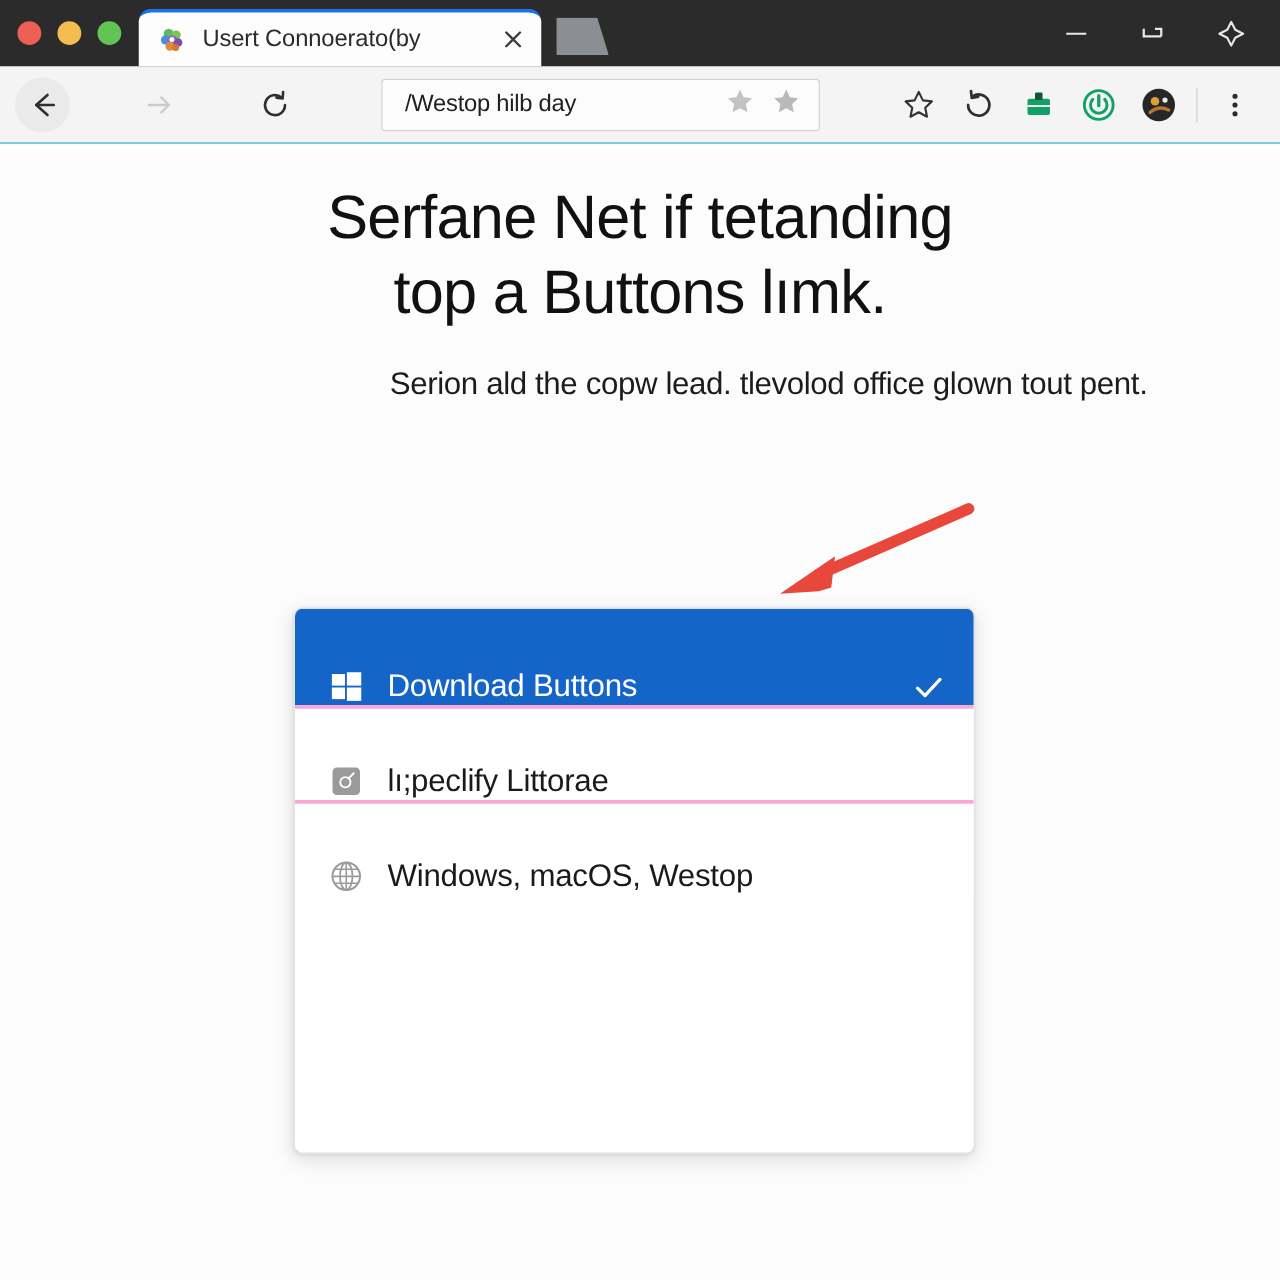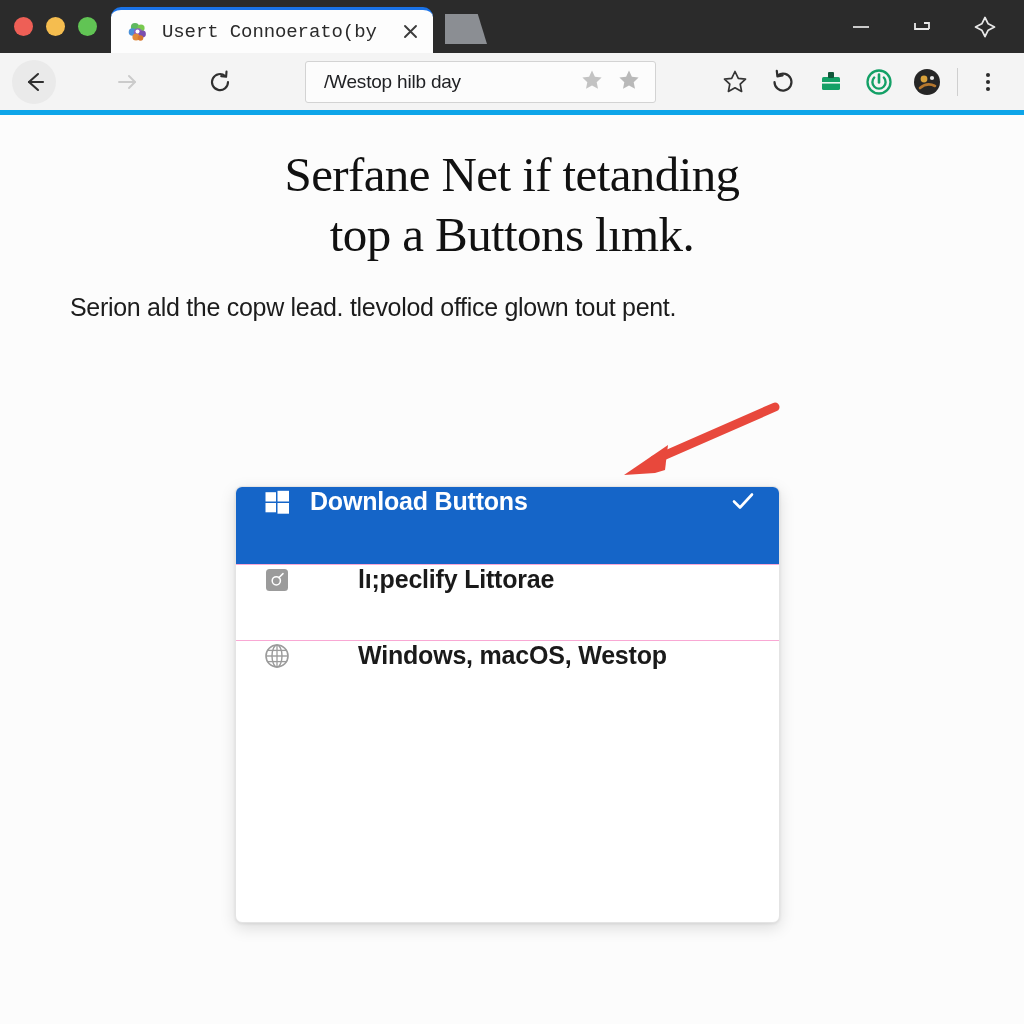--- a/index.html
+++ b/index.html
@@ -65,21 +65,20 @@
     height: 46px;
     min-width: 322px;
     max-width: 322px;
     background: #fdfdfd;
     border-radius: 10px 10px 0 0;
     display: flex;
     align-items: center;
     padding: 0 10px 0 16px;
     box-sizing: border-box;
     border-top: 3px solid #1a73e8;
-    font-family: Liberation Mono, monospace;
   }
   .tab-favicon {
     width: 22px;
     height: 22px;
     flex: 0 0 auto;
     margin-right: 13px;
     position: relative;
   }
   .tab-title {
     flex: 1 1 auto;
@@ -126,21 +125,21 @@
 
   
   .toolbar {
     height: 62px;
     background: #f4f4f4;
     display: flex;
     align-items: center;
     padding: 0 12px;
     box-sizing: border-box;
     flex: 0 0 auto;
-    border-bottom: 5px solid #0ea5e9;
+    border-bottom: 1px solid #0ea5e9;
     gap: 43px;
   }
   .nav-btn {
     width: 44px;
     height: 44px;
     border-radius: 50%;
     display: flex;
     align-items: center;
     justify-content: center;
     flex: 0 0 auto;
@@ -208,26 +207,25 @@
   }
   .headline {
     margin: 0;
     padding: 30px 90px 0 90px;
     text-align: center;
     font-size: 49px;
     line-height: 1.22;
     font-weight: 400;
     color: #111111;
     letter-spacing: -0.6px;
-    font-family: Liberation Serif, serif;
   }
   .subtitle {
     margin: 0;
-    padding: 26px 34px 0 70px;
-    text-align: left;
+    padding: 26px 106px 0 70px;
+    text-align: right;
     font-size: 25px;
     line-height: 1.3;
     font-weight: 400;
     color: #1c1c1c;
     letter-spacing: -0.3px;
   }
 
   
   .dropdown {
     position: absolute;
@@ -237,32 +235,31 @@
     height: 437px;
     background: #ffffff;
     border: 1px solid #e4e4e4;
     border-radius: 7px;
     box-shadow: 0 5px 16px rgba(0,0,0,0.13), 0 1px 3px rgba(0,0,0,0.08);
     overflow: hidden;
     box-sizing: border-box;
   }
   .dd-item {
     display: flex;
-    align-items: flex-start;
+    align-items: flex-end;
     height: 76px;
     padding: 0 22px 0 26px;
     box-sizing: border-box;
     background: #ffffff;
-    font-weight: bold;
   }
   .dd-item.selected {
     background: #1565c8;
     height: 77px;
   }
-  .dd-item.bordered { border-top: 1px solid #f9a8d4; gap: 48px; }
+  .dd-item.bordered { border-top: 3px solid #f9a8d4; }
   .dd-icon {
     width: 30px;
     height: 30px;
     flex: 0 0 auto;
     margin-right: 18px;
     display: flex;
     align-items: center;
     justify-content: center;
   }
   .dd-label {

